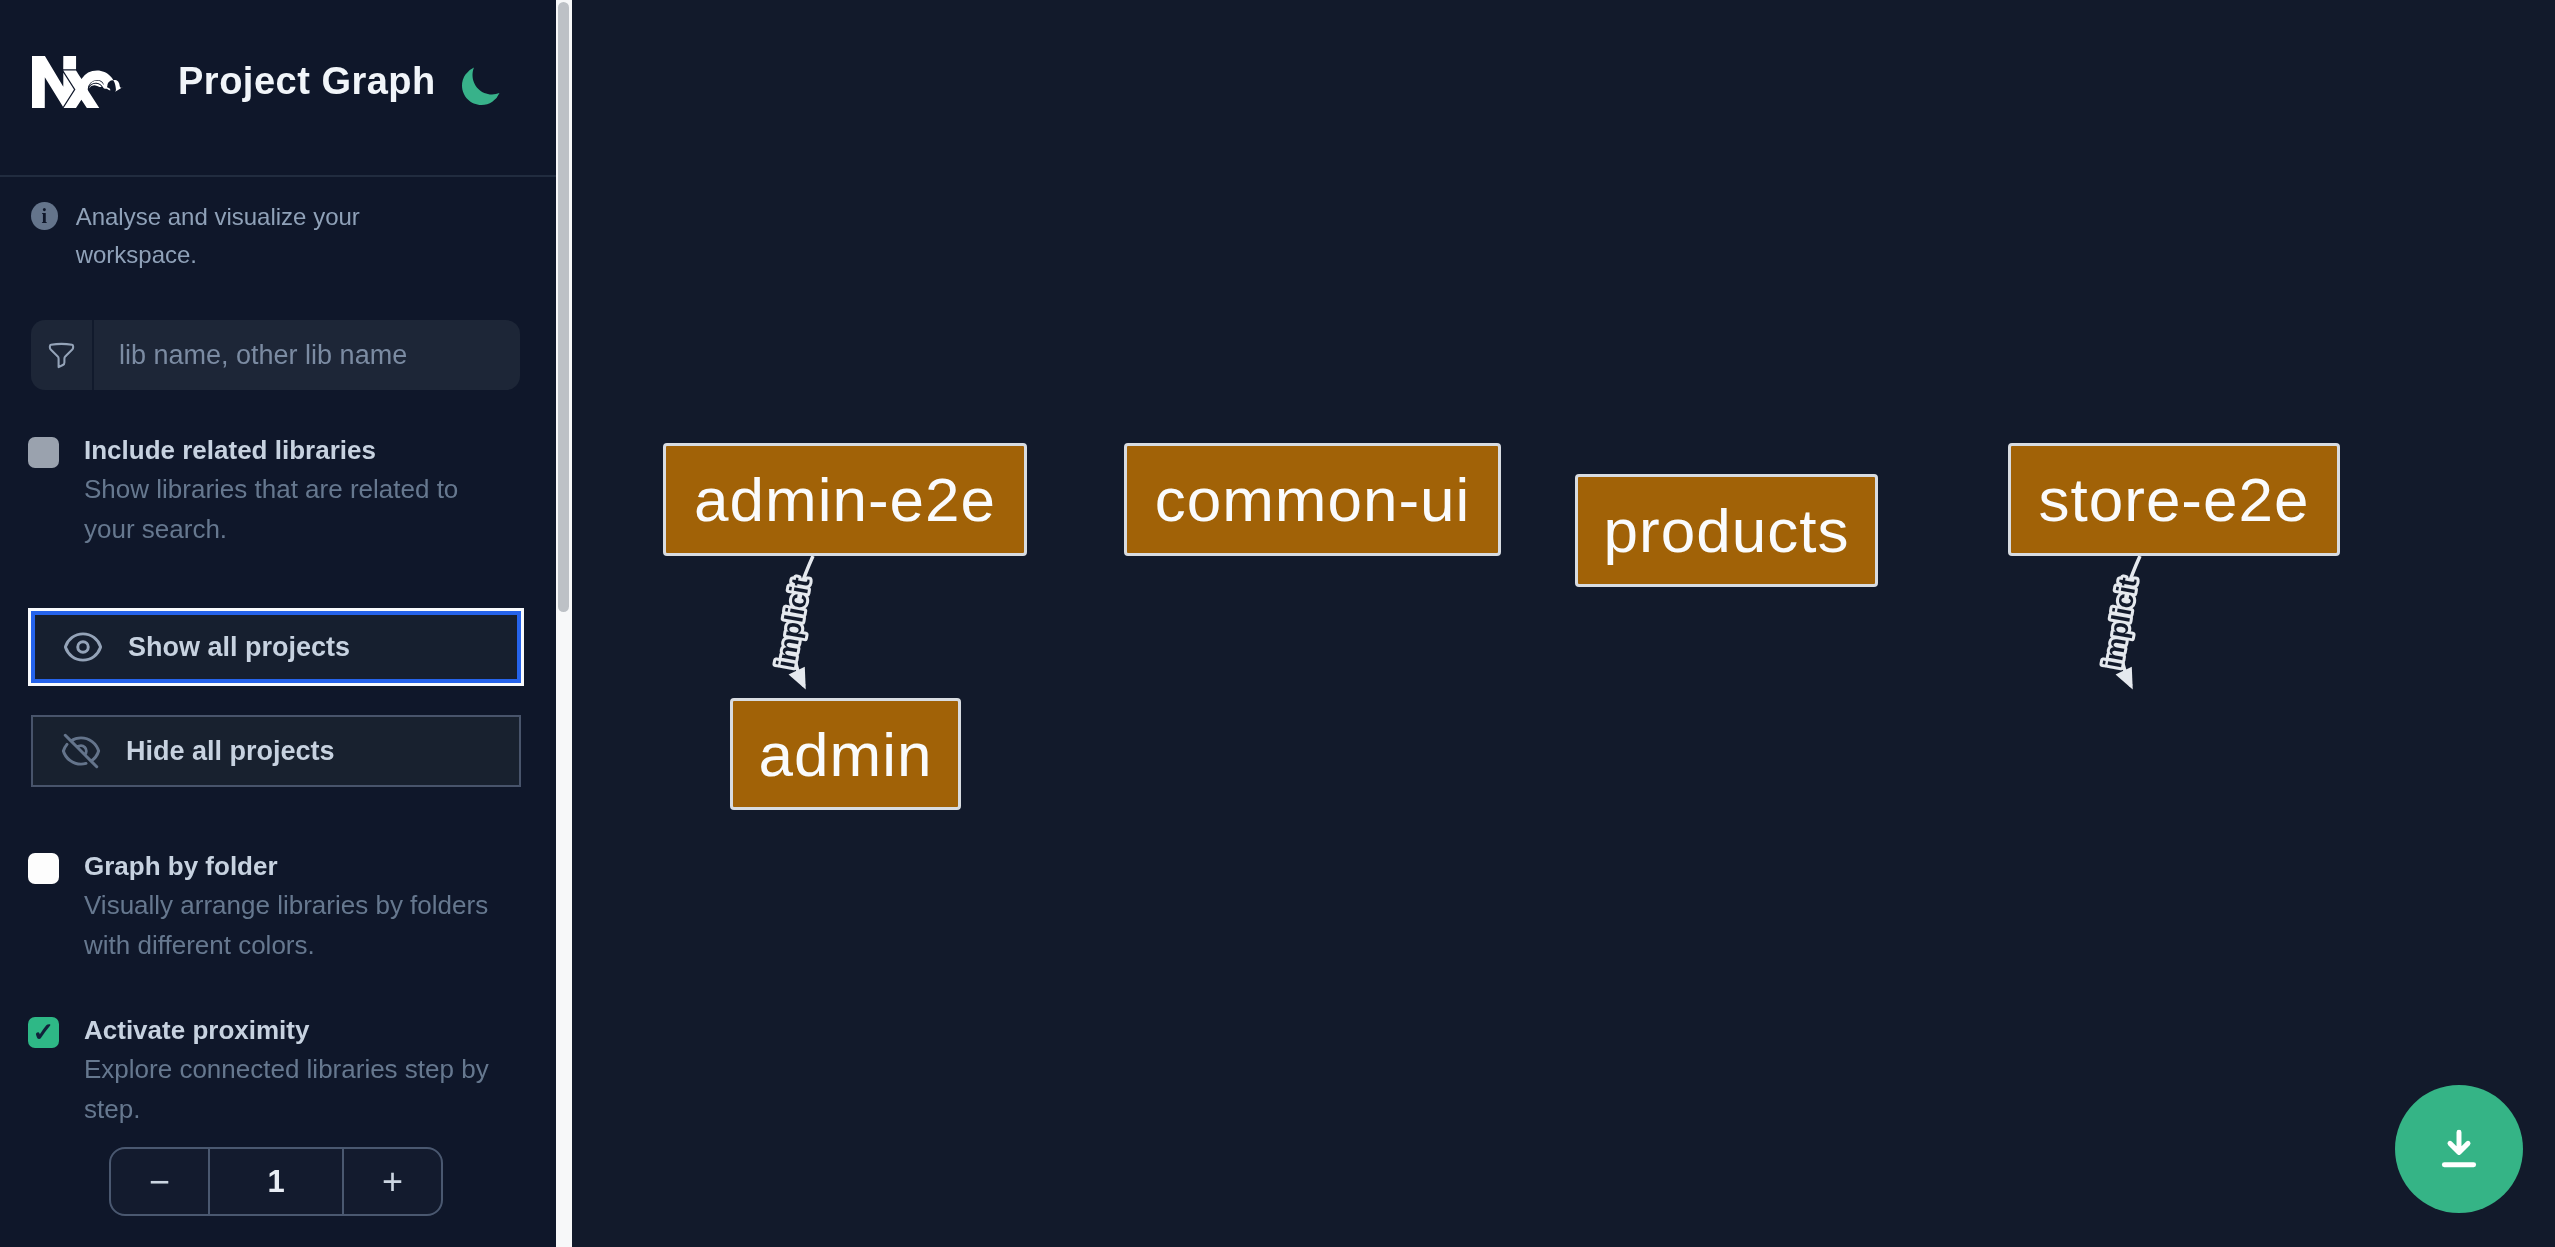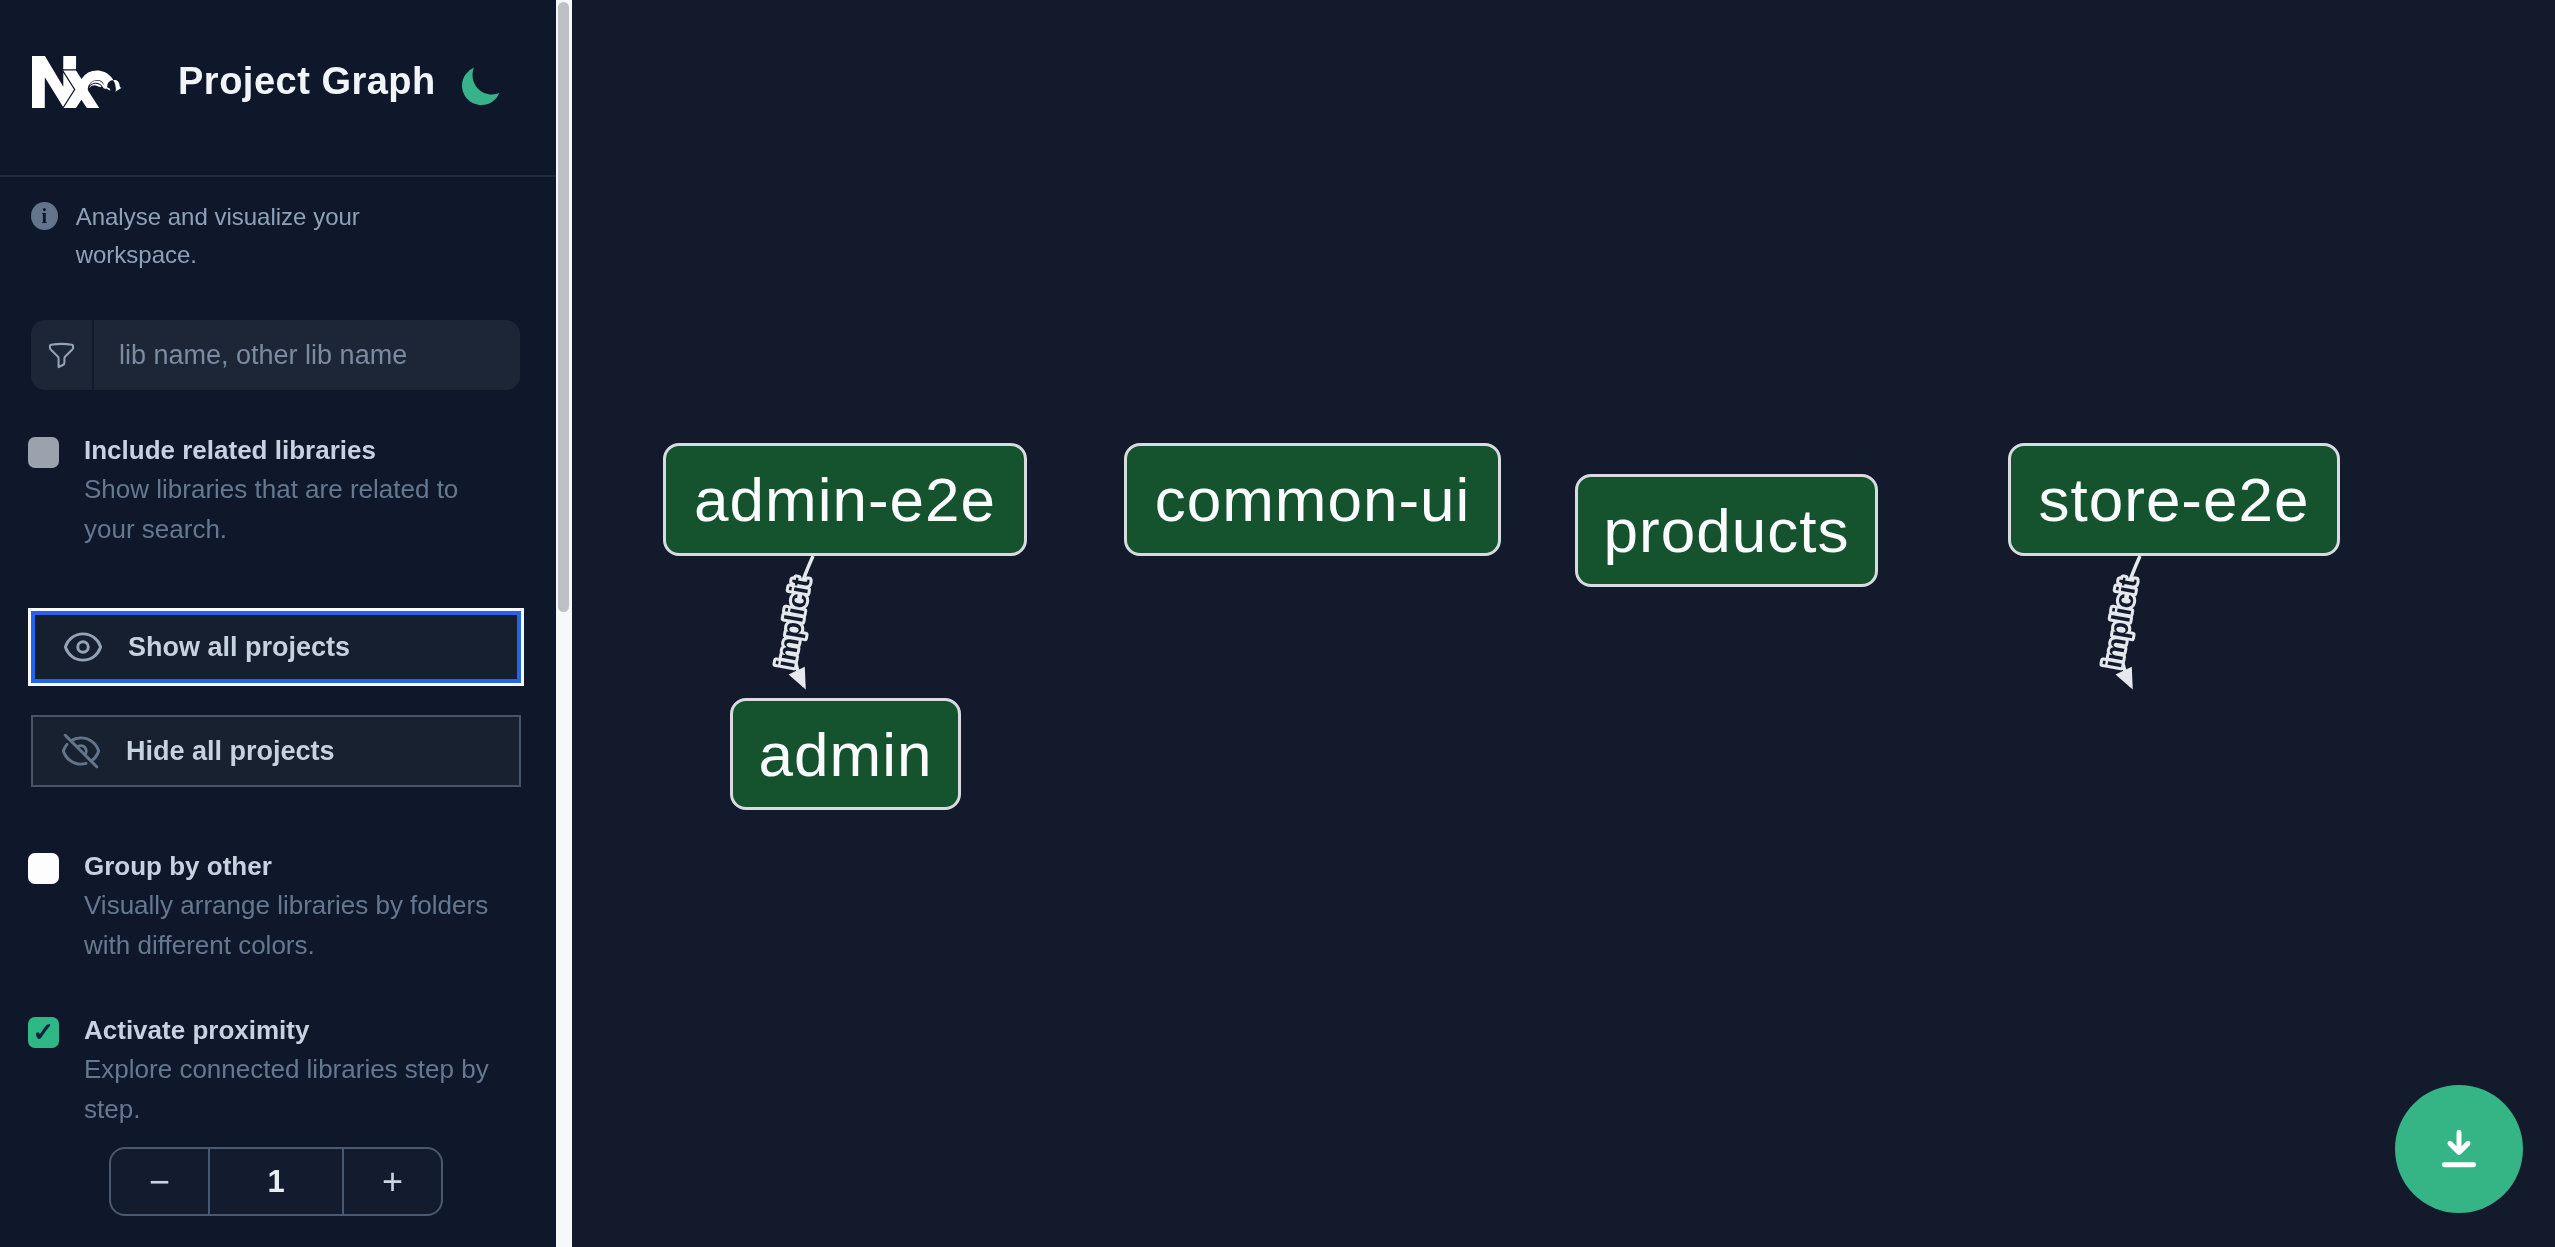--- a/index.html
+++ b/index.html
@@ -41,21 +41,21 @@
   .step-btn { width:97px; display:flex; align-items:center; justify-content:center; font-size:36px; color:#cbd5e1; cursor:pointer; }
   .step-val { flex:1; display:flex; align-items:center; justify-content:center; font-size:31px; font-weight:700; color:#e8edf4; border-left:2px solid #4a5870; border-right:2px solid #4a5870; }
 
   
   .sb-track { position:absolute; left:556px; top:0; width:16px; height:1247px; background:#f7f8f9; }
   .sb-thumb { position:absolute; left:2px; top:2px; width:11px; height:610px; background:#bdc1c6; border-radius:6px; }
 
   
   .canvas { position:absolute; left:572px; top:0; width:1983px; height:1247px; background:#121a2b; }
   .edges-svg { position:absolute; left:0; top:0; }
-  .node { position:absolute; height:113px; background:#14532d; border:3px solid #d8dce1; border-radius:16px; display:flex; align-items:center; justify-content:center; color:#fafbfc; font-size:62px; letter-spacing:1px; cursor:pointer; }
+  .node { position:absolute; height:113px; background:#a16207; border:3px solid #d8dce1; border-radius:4px; display:flex; align-items:center; justify-content:center; color:#fafbfc; font-size:62px; letter-spacing:1px; cursor:pointer; }
   .n-admin-e2e { left:91px;  top:443px; width:364px; }
   .n-common-ui { left:552px; top:443px; width:377px; }
   .n-products  { left:1003px;top:443px; width:303px;margin-top:31px; }
   .n-store-e2e { left:1436px;top:443px; width:332px; }
   .n-admin     { left:158px; top:698px; width:231px; height:112px; }
   .n-store     { left:1499px;top:698px; width:204px; height:112px; }
 
   .edge-label { font-size:26px; font-weight:600; fill:#121a2b; stroke:#e5e9ee; stroke-width:6px; paint-order:stroke; stroke-linejoin:round; font-family:"Liberation Sans", sans-serif; }
 
   .fab { position:absolute; left:1823px; top:1085px; width:128px; height:128px; border-radius:50%; background:#35b486; border:none; display:flex; align-items:center; justify-content:center; cursor:pointer; }
@@ -109,21 +109,21 @@
 
     <div class="btn btn-hide">
       <svg class="ic" viewBox="0 0 24 24" fill="none" stroke="#64748b" stroke-width="1.7" stroke-linecap="round" stroke-linejoin="round">
         <path d="M3.98 8.223A10.477 10.477 0 0 0 1.934 12C3.226 16.338 7.244 19.5 12 19.5c.993 0 1.953-.138 2.863-.395M6.228 6.228A10.45 10.45 0 0 1 12 4.5c4.756 0 8.773 3.162 10.065 7.498a10.523 10.523 0 0 1-4.293 5.774M6.228 6.228 3 3m3.228 3.228 3.65 3.65m7.894 7.894L21 21m-3.228-3.228-3.65-3.65m0 0a3 3 0 1 0-4.243-4.243m4.242 4.242L9.88 9.88"></path>
       </svg>
       <span class="btn-label">Hide all projects</span>
     </div>
 
     <div class="opt" style="top:853px;">
       <div class="opt-box cb-white"></div>
-      <div class="opt-label">Group by other</div>
+      <div class="opt-label">Graph by folder</div>
       <div class="opt-desc">Visually arrange libraries by folders with different colors.</div>
     </div>
 
     <div class="opt" style="top:1017px;">
       <div class="opt-box cb-green">✓</div>
       <div class="opt-label">Activate proximity</div>
       <div class="opt-desc">Explore connected libraries step by step.</div>
     </div>
 
     <div class="stepper">

